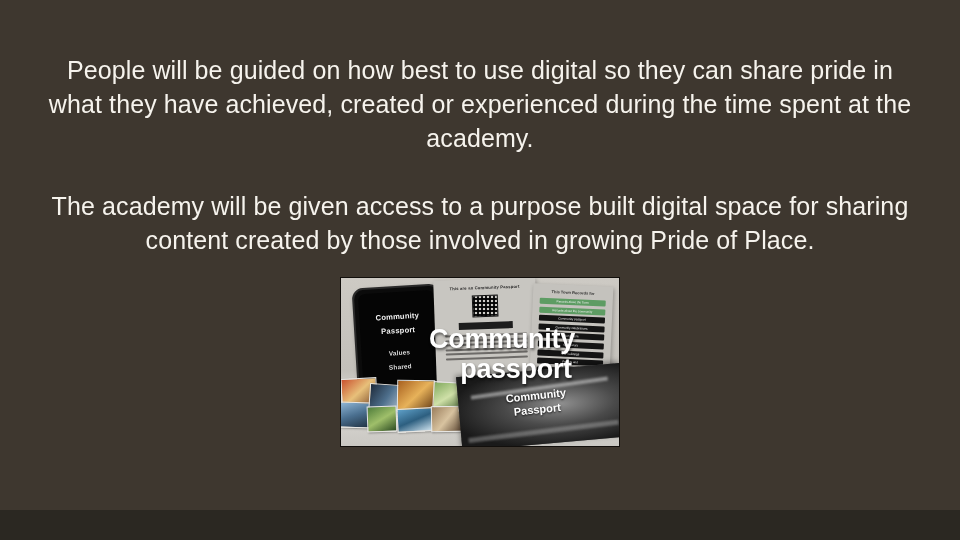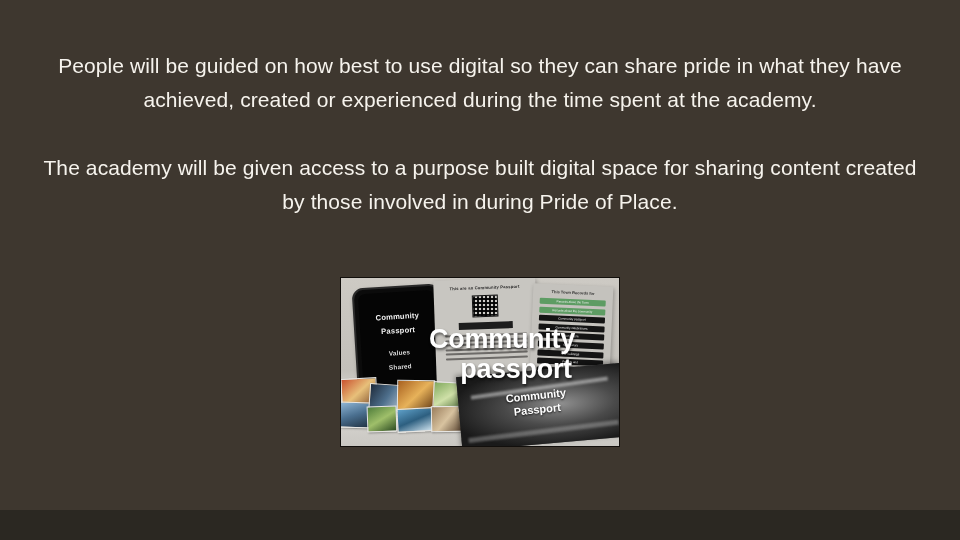--- a/index.html
+++ b/index.html
@@ -30,21 +30,21 @@
   
   #text-block {
     position: absolute;
     left: 40px;
     top: 28px;
     width: 880px;
     text-align: center;
   }
   .para {
     color: #f6f3ed;
-    font-size: 21px;
+    font-size: 25px;
     line-height: 34px;
     letter-spacing: 0.1px;
     font-weight: 400;
   }
   #para-2 {
     margin-top: 34px;
   }
   
   #picture {
     position: absolute;
@@ -275,21 +275,21 @@
     margin-left: 28px;
   }
 </style>
 </head>
 <body>
 
 <div id="slide">
 
   <div id="text-block">
     <p class="para" id="para-1">People will be guided on how best to use digital so they can share pride in what they have achieved, created or experienced during the time spent at the academy.</p>
-    <p class="para" id="para-2">The academy will be given access to a purpose built digital space for sharing content created by those involved in during Pride of Place.</p>
+    <p class="para" id="para-2">The academy will be given access to a purpose built digital space for sharing content created by those involved in growing Pride of Place.</p>
   </div>
 
   <div id="picture">
     <div id="photo-inner">
 
       <div class="table-surface"></div>
 
       <div class="phone">
         <div class="phone-screen">
           <div>Community</div>

